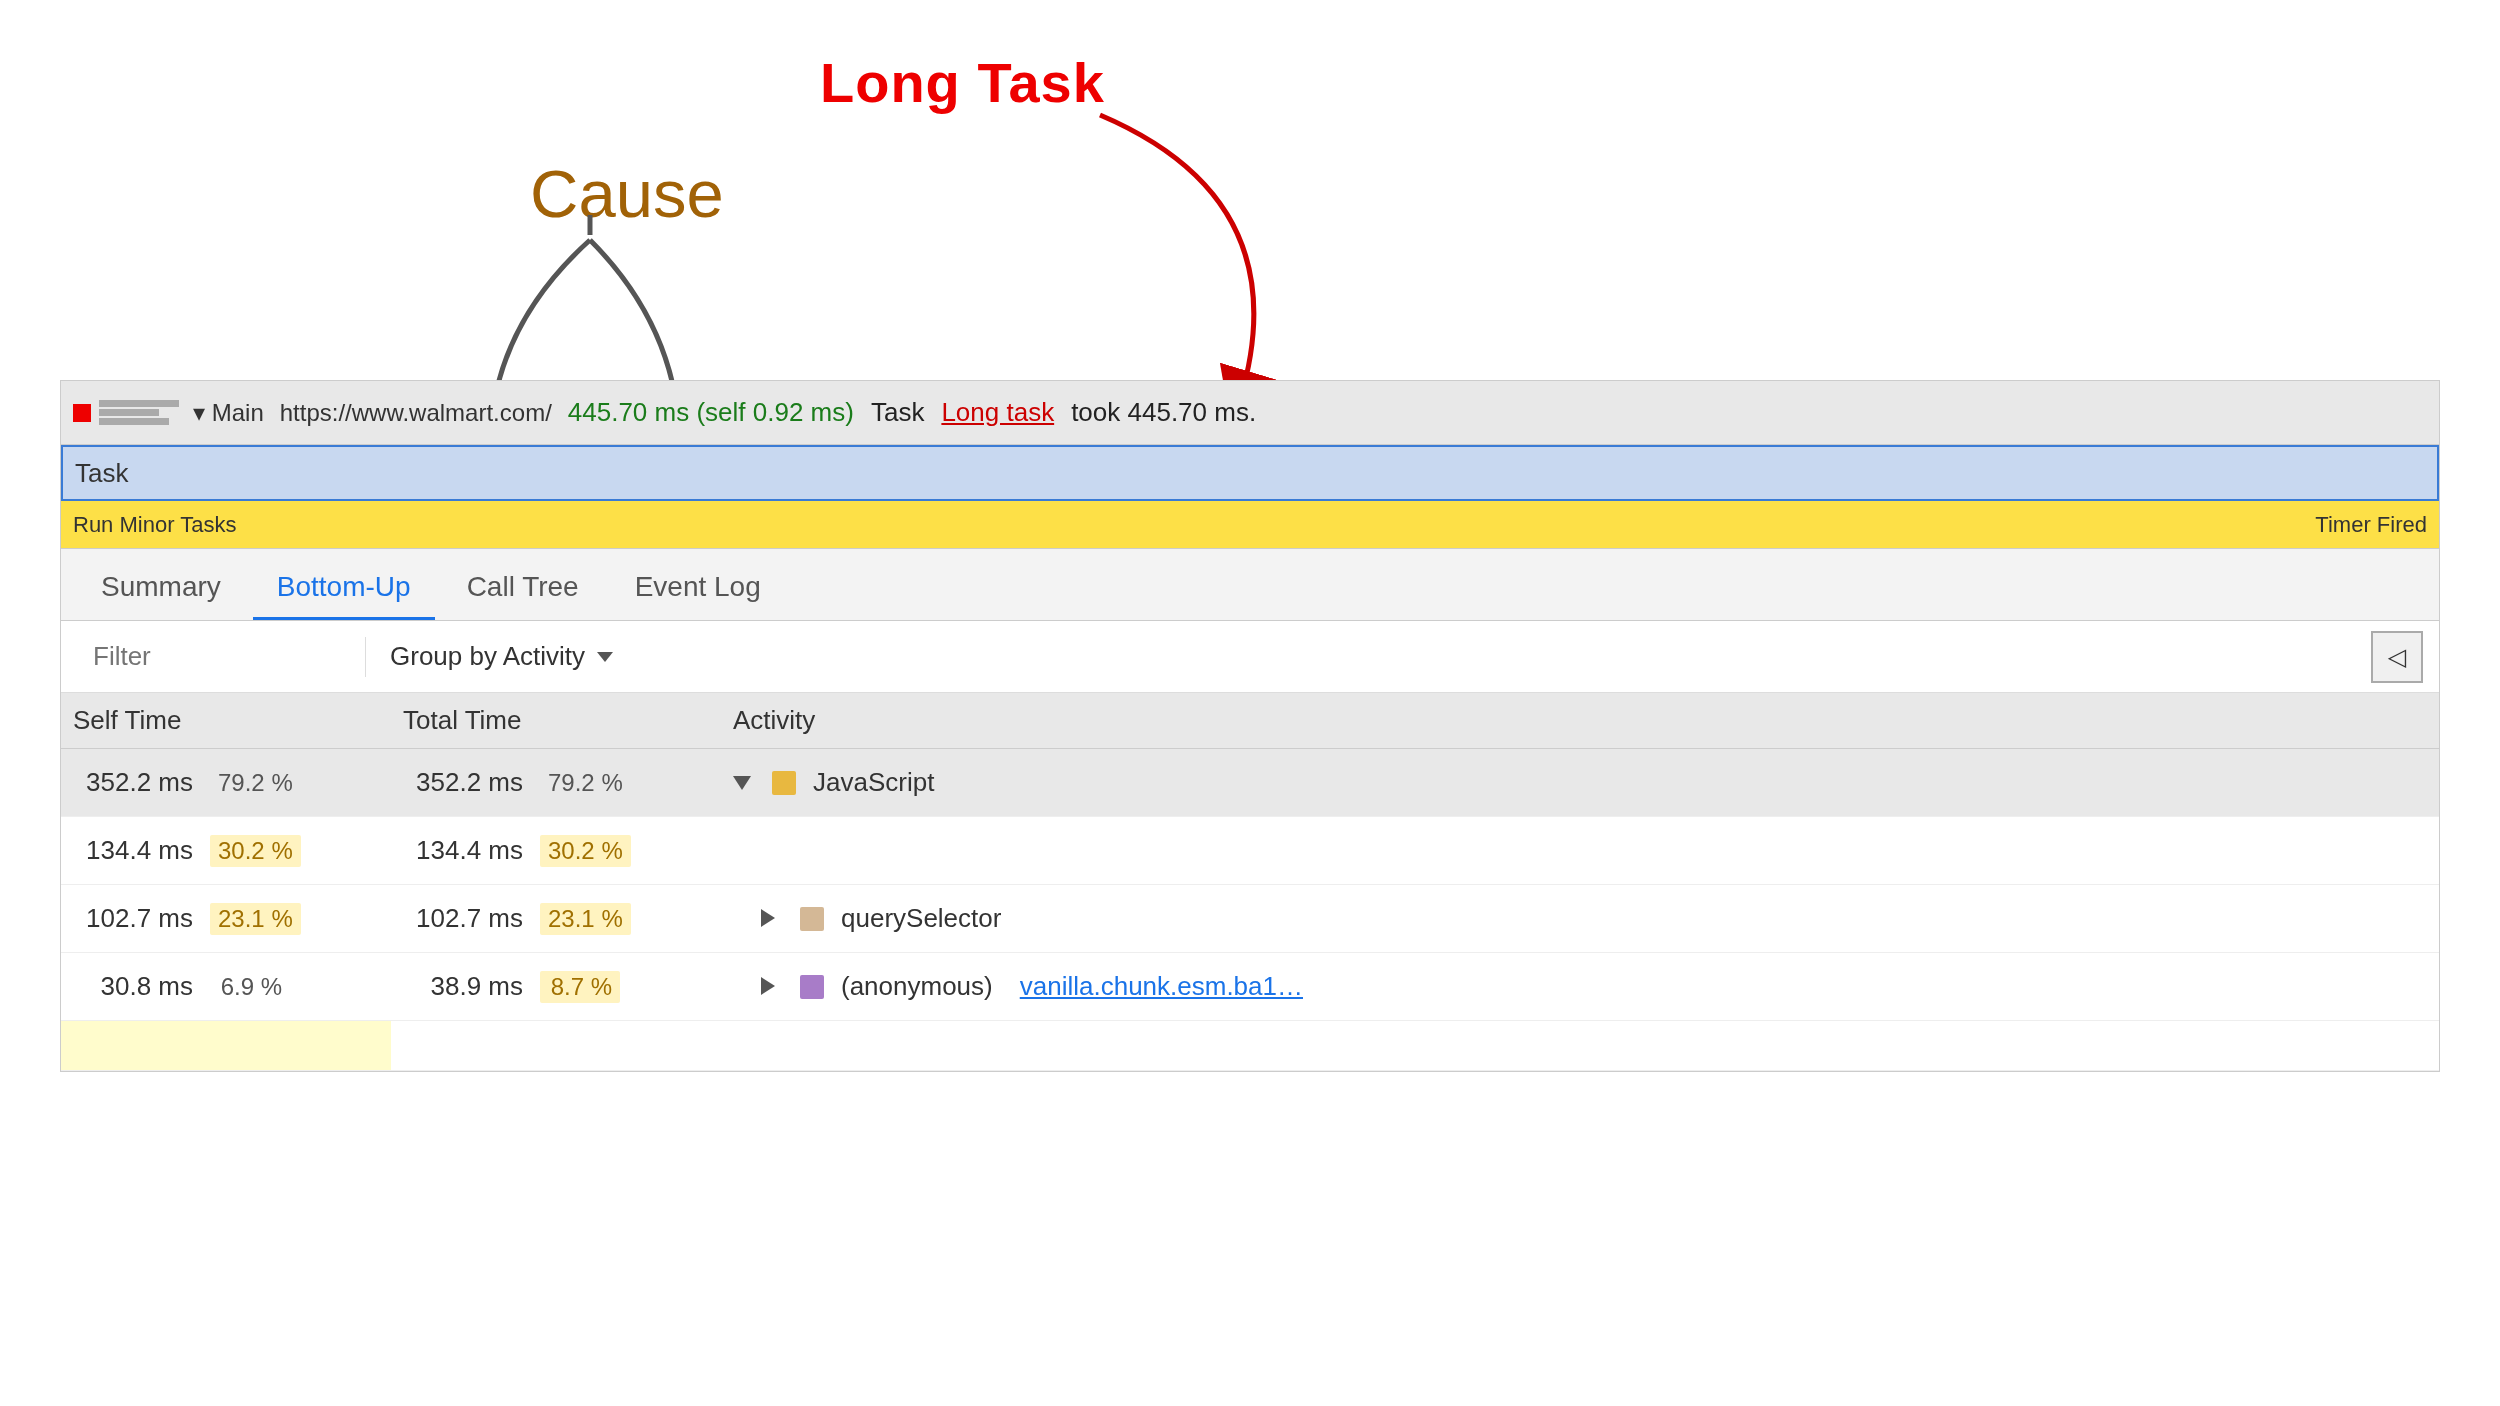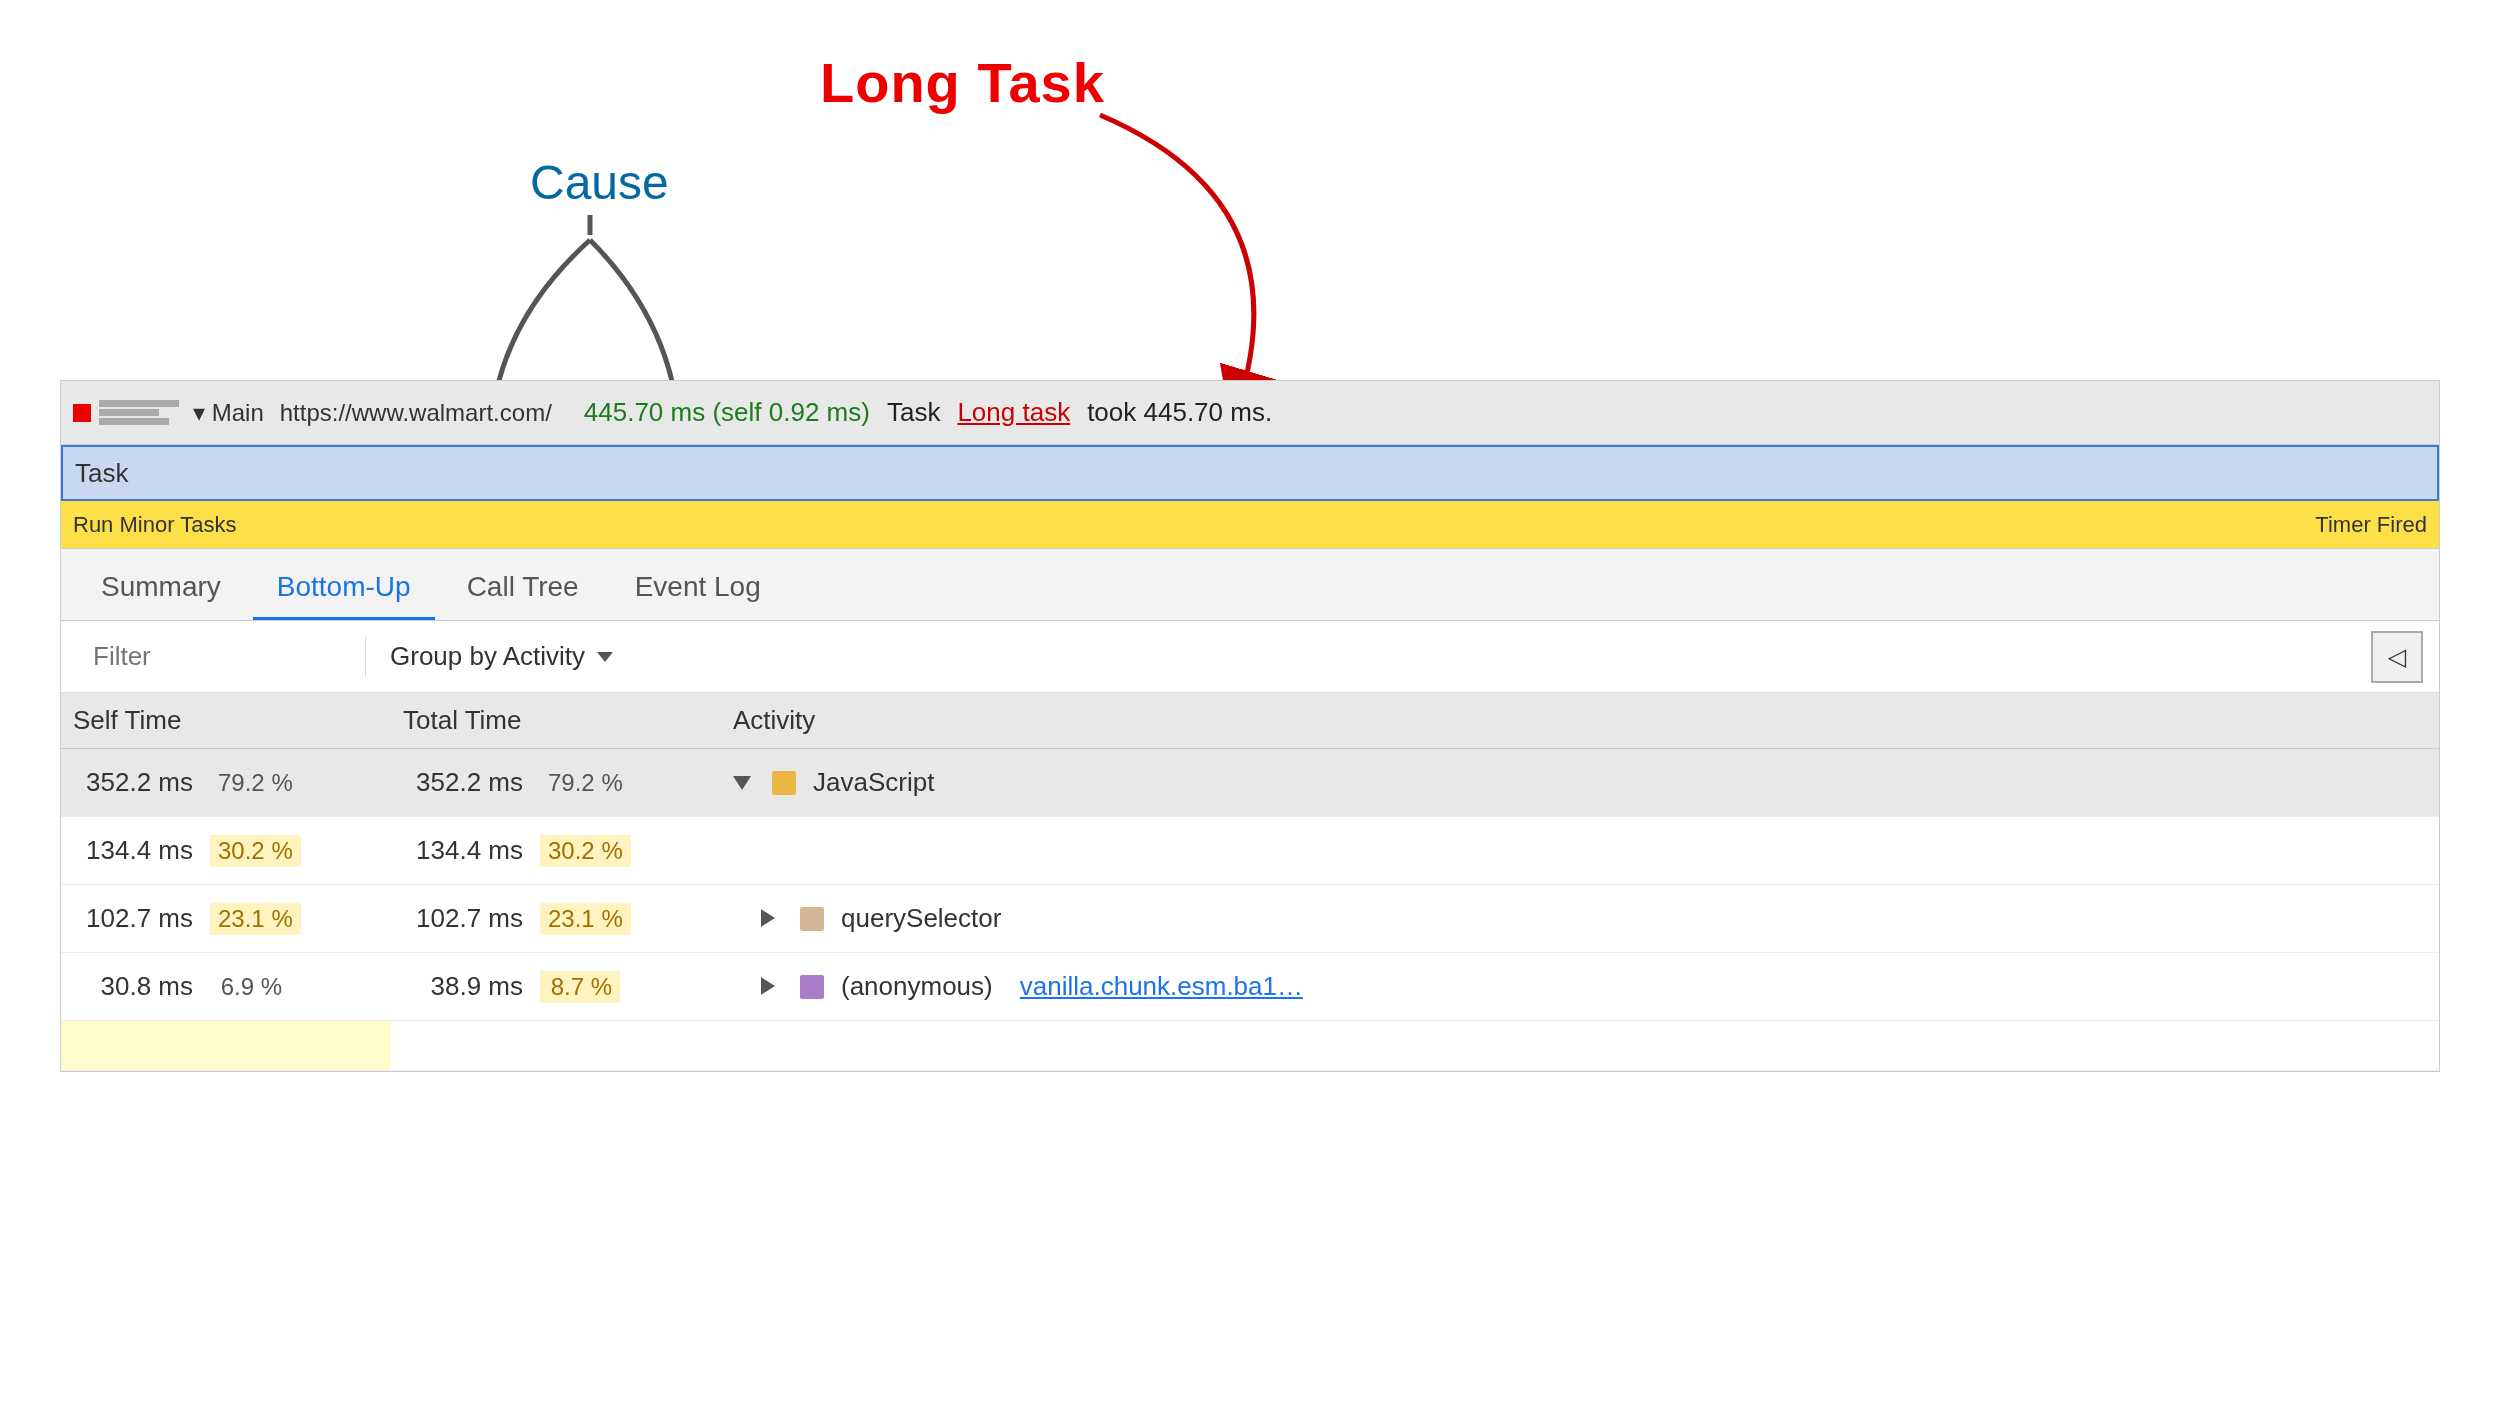--- a/index.html
+++ b/index.html
@@ -19,22 +19,22 @@
       font-size: 56px;
       font-weight: bold;
       color: #e00;
       letter-spacing: 1px;
     }
 
     .cause-label {
       position: absolute;
       top: 155px;
       left: 530px;
-      font-size: 48px;
-      color: #0369a1;
+      font-size: 67px;
+      color: #a16207;
     }
 
     
     .devtools-panel {
       position: absolute;
       top: 380px;
       left: 60px;
       width: 2380px;
       background: #f3f3f3;
       border: 1px solid #ccc;
@@ -55,21 +55,21 @@
     .timeline-label {
       font-size: 24px;
       color: #333;
       white-space: nowrap;
       margin-right: 16px;
     }
 
     .timeline-url {
       font-size: 24px;
       color: #333;
-      margin-right: 32px;
+      margin-right: 16px;
     }
 
     .timeline-status {
       font-size: 26px;
       display: flex;
       align-items: center;
       gap: 17px;
       flex: 1;
     }
 

